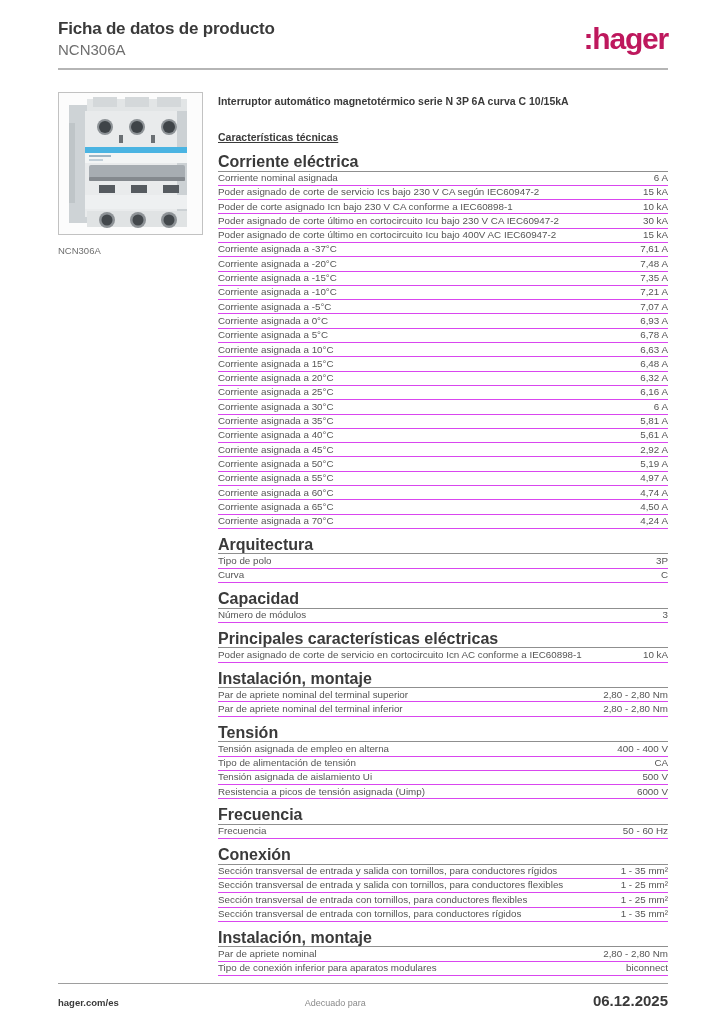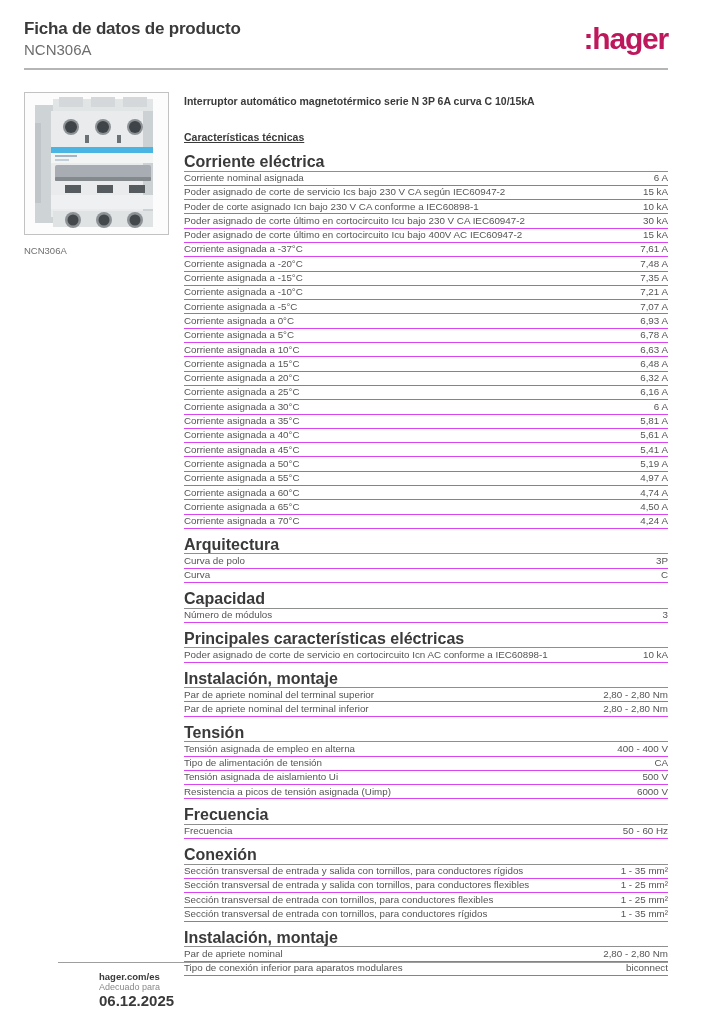--- a/index.html
+++ b/index.html
@@ -7,21 +7,21 @@
   body {
     width: 724px; height: 1024px;
     background: #ffffff;
     font-family: "Liberation Sans", "DejaVu Sans", sans-serif;
     color: #555;
     overflow: hidden;
   }
   .page {
     position: relative;
     width: 724px; height: 1024px;
-    padding: 0 56px 0 24px;
+    padding: 0 56px 0 58px;
   }
   
   .header {
     display: flex;
     justify-content: space-between;
     align-items: flex-start;
     padding-top: 19px;
   }
   .page-title {
     font-size: 17px; font-weight: bold; color: #3a3a3a;
@@ -75,21 +75,21 @@
     padding: 1.5px 0 1px 0;
     font-size: 9.8px; line-height: 10.8px; color: #555;
   }
   .spec-label { text-align: left; }
   .spec-value { text-align: right; white-space: nowrap; padding-left: 12px; }
   
   .footer {
     position: absolute; left: 58px; right: 56px; bottom: 15px;
     border-top: 1px solid #9e9e9e;
     padding-top: 8px;
-    display: flex; justify-content: space-between; align-items: baseline; flex-direction: column;
+    display: flex; justify-content: space-between; align-items: baseline;
   }
   .footer-left  { font-size: 9.5px; font-weight: bold; color: #3a3a3a; }
   .footer-center{ font-size: 9px; color: #8a8a8a; }
   .footer-right { font-size: 15px; font-weight: bold; color: #3a3a3a; margin-left: 41px; }
 </style>
 </head>
 <body>
 
 <div class="page">
 
@@ -256,21 +256,21 @@
     <span class="spec-value">5,81 A</span>
   </div>
 
   <div class="spec-row">
     <span class="spec-label">Corriente asignada a 40°C</span>
     <span class="spec-value">5,61 A</span>
   </div>
 
   <div class="spec-row">
     <span class="spec-label">Corriente asignada a 45°C</span>
-    <span class="spec-value">5,41 A</span>
+    <span class="spec-value">2,92 A</span>
   </div>
 
   <div class="spec-row">
     <span class="spec-label">Corriente asignada a 50°C</span>
     <span class="spec-value">5,19 A</span>
   </div>
 
   <div class="spec-row">
     <span class="spec-label">Corriente asignada a 55°C</span>
     <span class="spec-value">4,97 A</span>
@@ -290,21 +290,21 @@
     <span class="spec-label">Corriente asignada a 70°C</span>
     <span class="spec-value">4,24 A</span>
   </div>
 </div>
   </section>
 
   <section class="spec-section">
     <h4 class="section-title">Arquitectura</h4>
     <div class="section-rows">
   <div class="spec-row">
-    <span class="spec-label">Curva de polo</span>
+    <span class="spec-label">Tipo de polo</span>
     <span class="spec-value">3P</span>
   </div>
 
   <div class="spec-row">
     <span class="spec-label">Curva</span>
     <span class="spec-value">C</span>
   </div>
 </div>
   </section>
 

